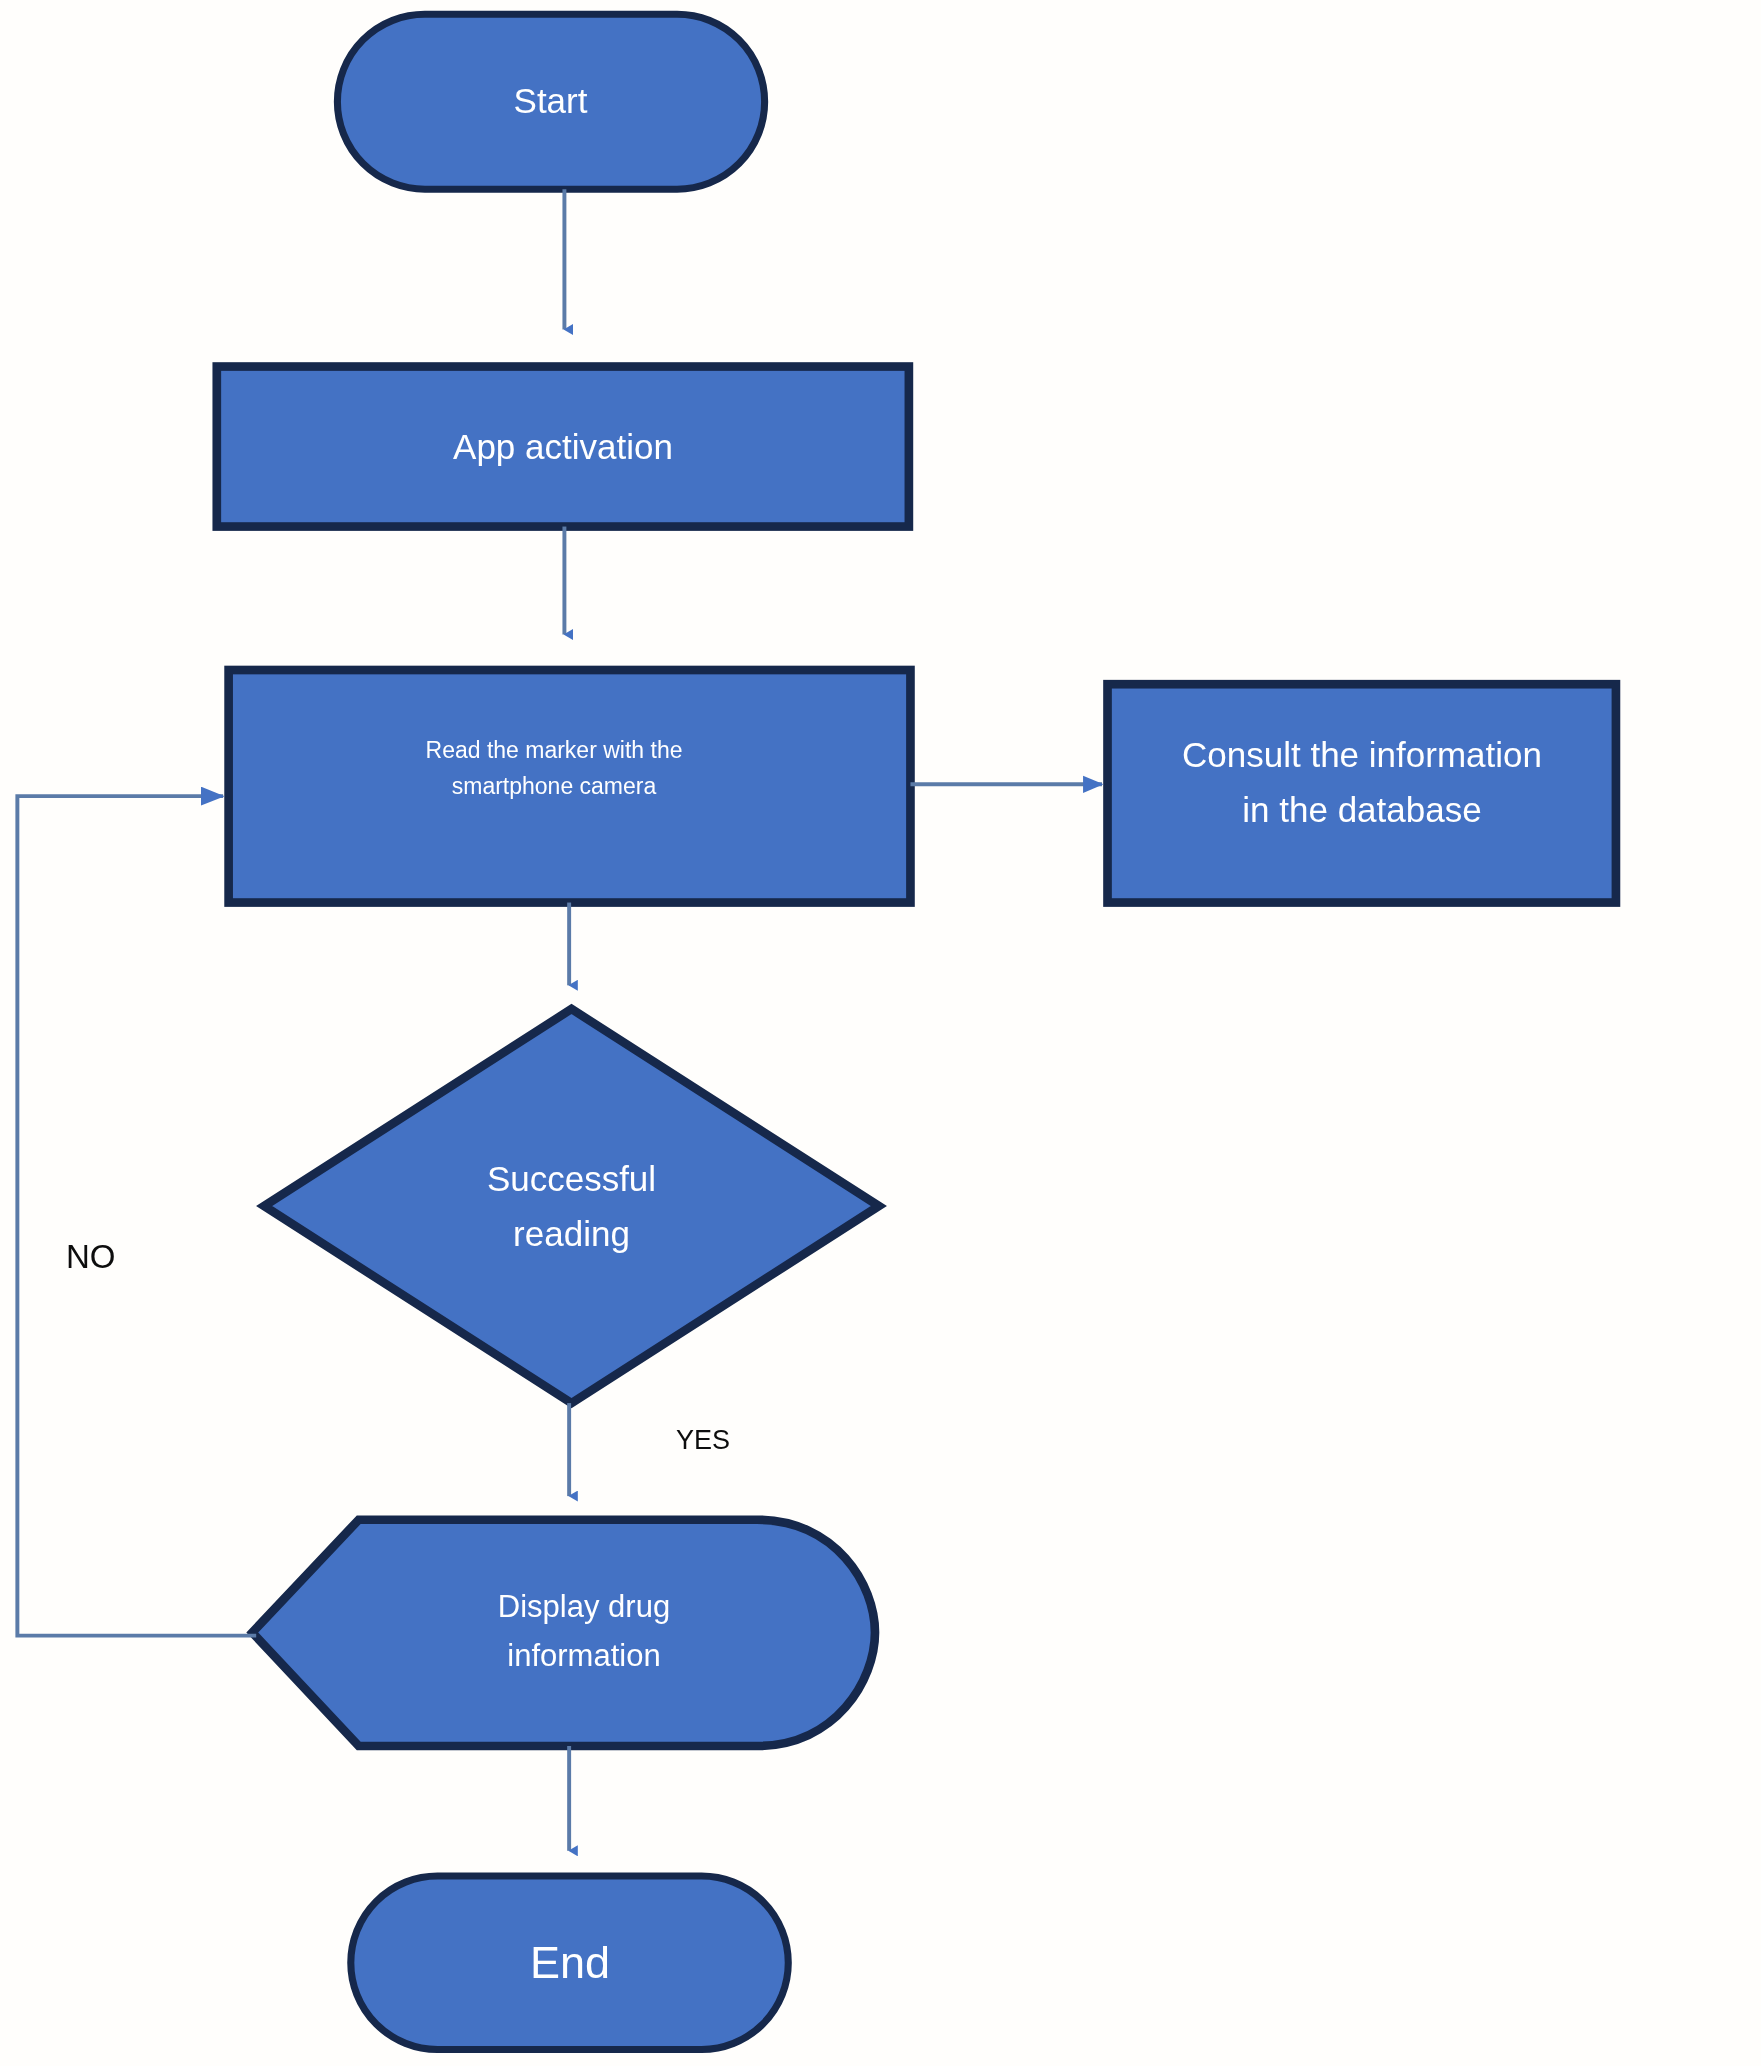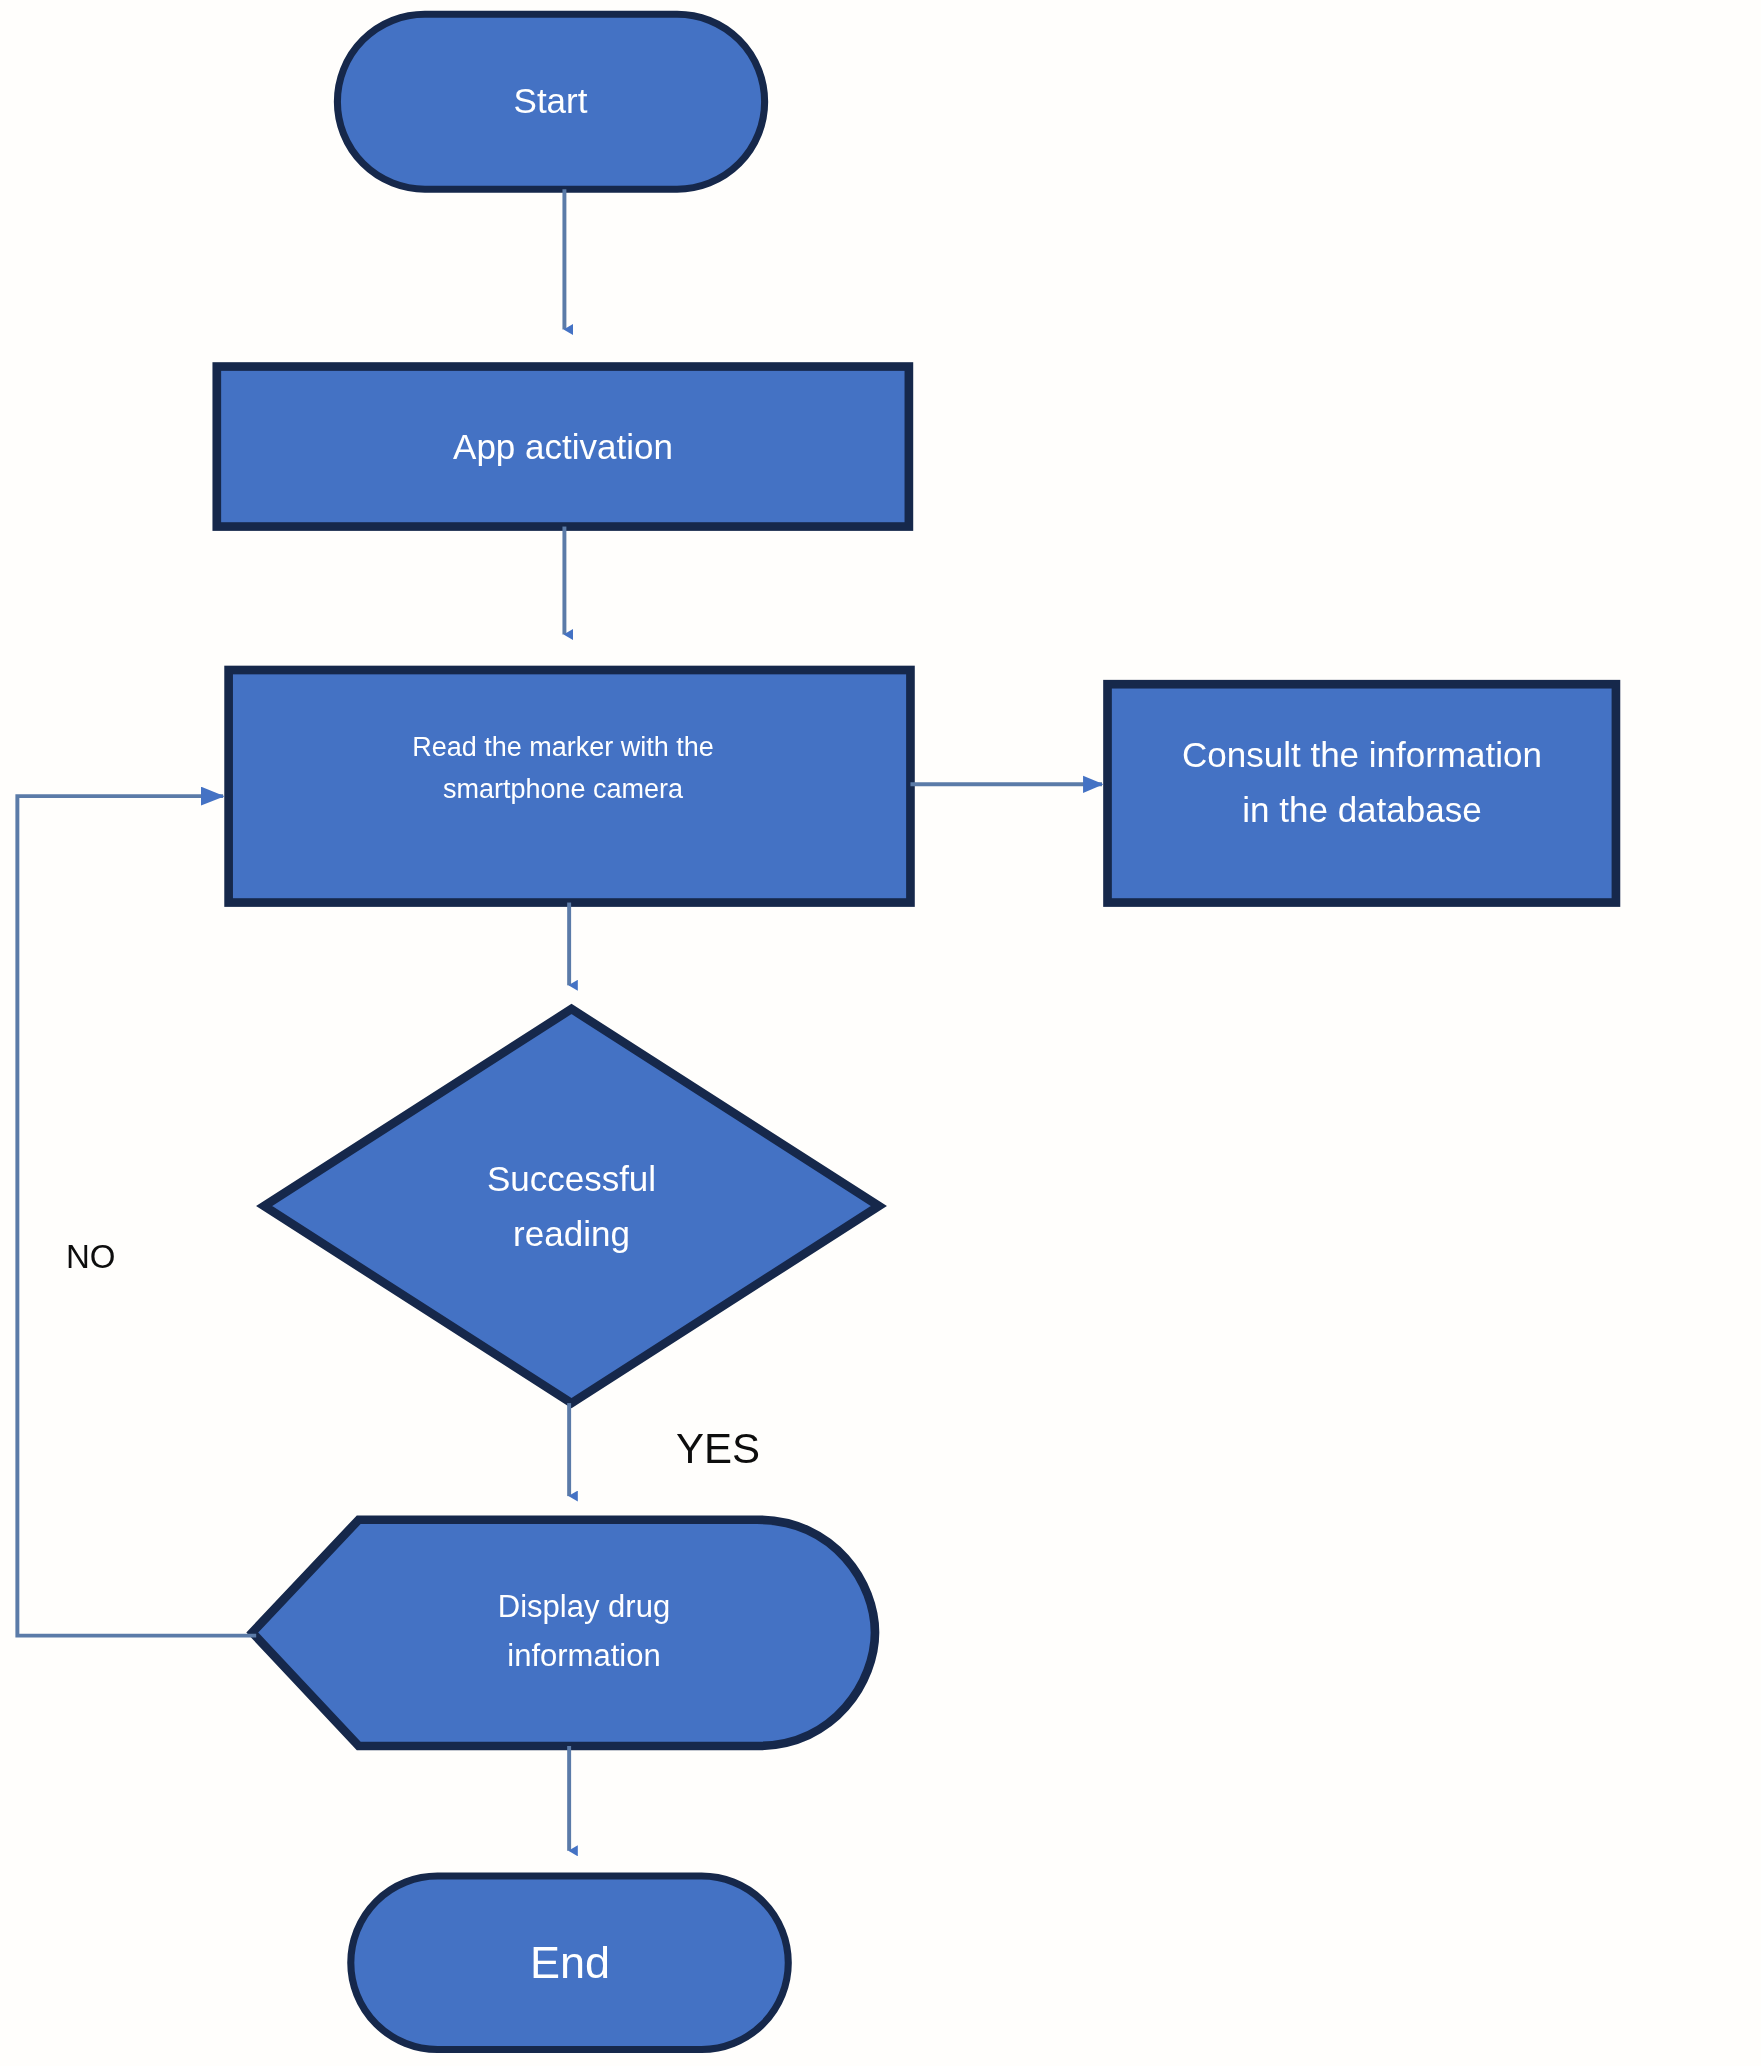--- a/index.html
+++ b/index.html
@@ -94,32 +94,32 @@
 
     <path d="M 325,2075 L 22,2075 L 22,1010 L 283,1010" fill="none" stroke="#5B7BA8" stroke-width="5" marker-end="url(#arrow-head-sm)"></path>
 
     <line x1="722" y1="2215" x2="722" y2="2348" stroke="#5B7BA8" stroke-width="5" marker-end="url(#arrow-down)"></line>
   </svg>
 
   <div class="node-label" style="left:337px; top:14px; width:427px; height:175px; font-size:35px;">Start</div>
 
   <div class="node-label" style="left:217px; top:367px; width:692px; height:160px; font-size:35px;">App activation</div>
 
-  <div class="node-label" style="left:222px; top:678px; width:682px; height:181px; font-size:27px;">Read the marker with the
+  <div class="node-label" style="left:213px; top:678px; width:682px; height:181px; font-size:23px;">Read the marker with the
 smartphone camera</div>
 
   <div class="node-label" style="left:335px; top:1112px; width:473px; height:189px; font-size:35px;">Successful
 reading</div>
 
   <div class="node-label" style="left:1108px; top:694px; width:508px; height:177px; font-size:35px;">Consult the information
 in the database</div>
 
   <div class="node-label" style="left:316px; top:1537px; width:536px; height:189px; font-size:31px;">Display drug
 information</div>
 
   <div class="node-label" style="left:351px; top:1876px; width:438px; height:173px; font-size:45px;">End</div>
 
   <div class="edge-label" style="left:66px; top:1238px; font-size:33px;">NO</div>
 
-  <div class="edge-label" style="left:676px; top:1425px; font-size:42px;">YES</div>
+  <div class="edge-label" style="left:676px; top:1425px; font-size:27px;">YES</div>
 
 </div>
 
 
 </body></html>

